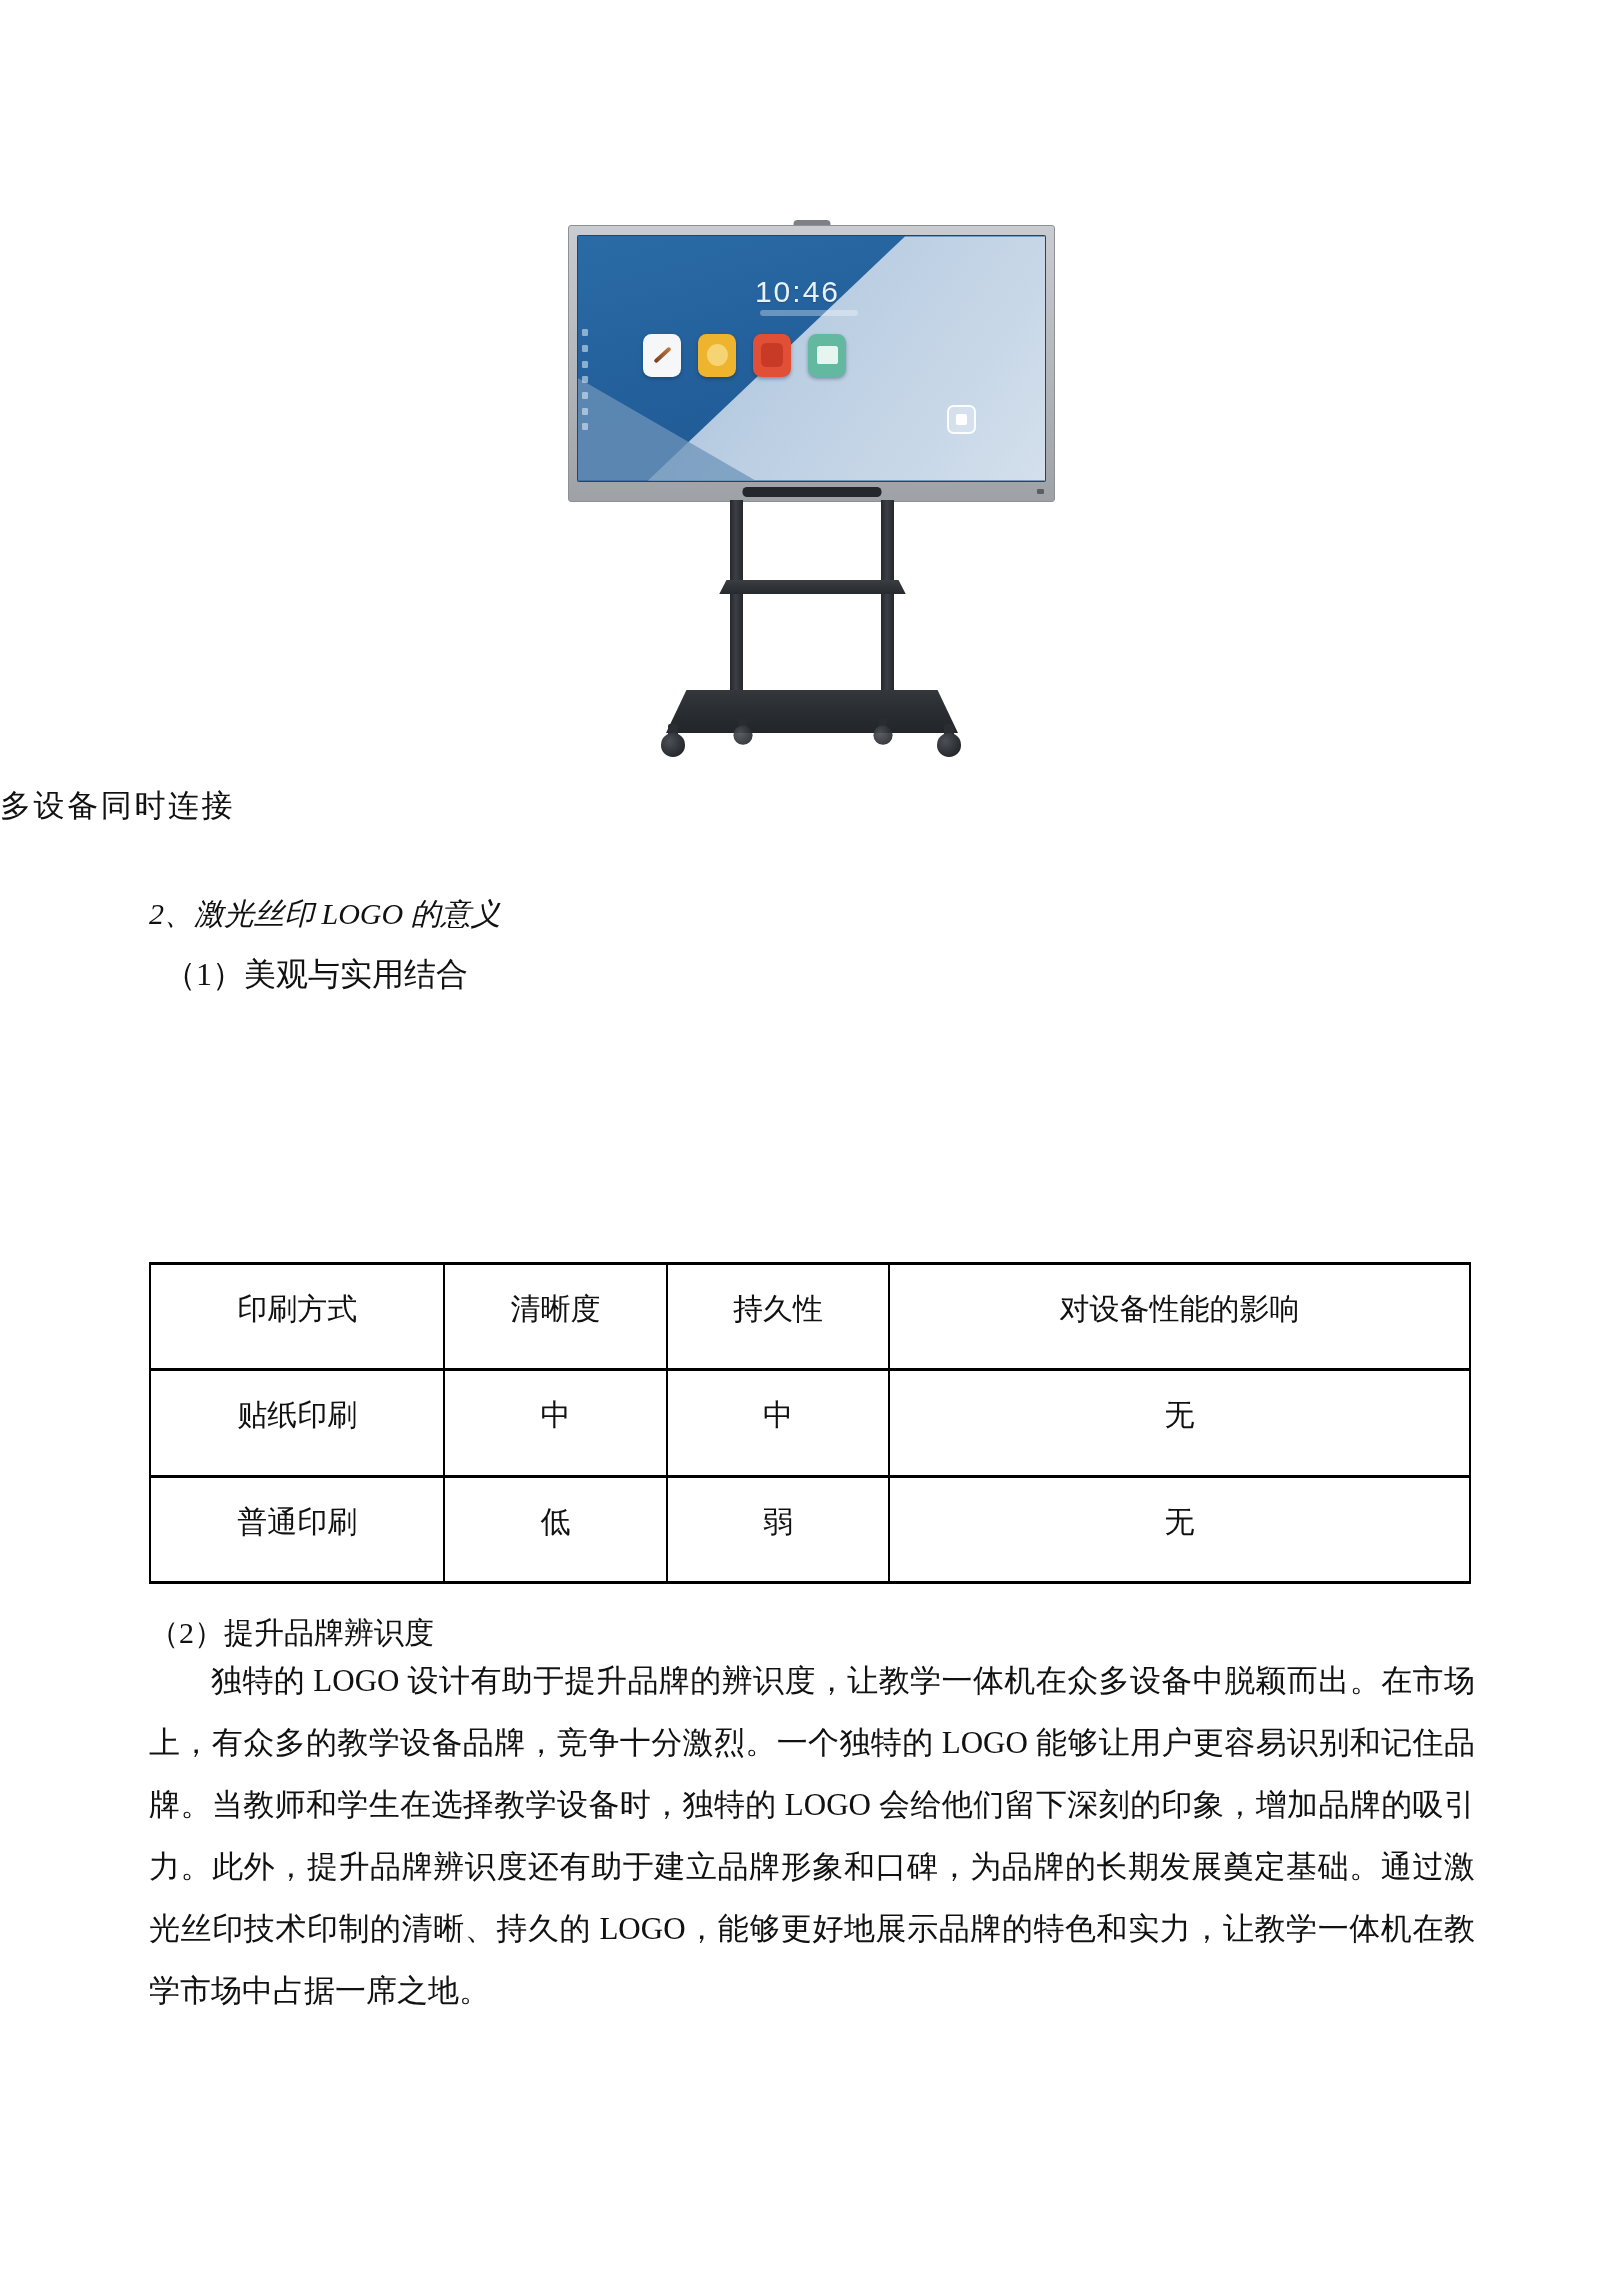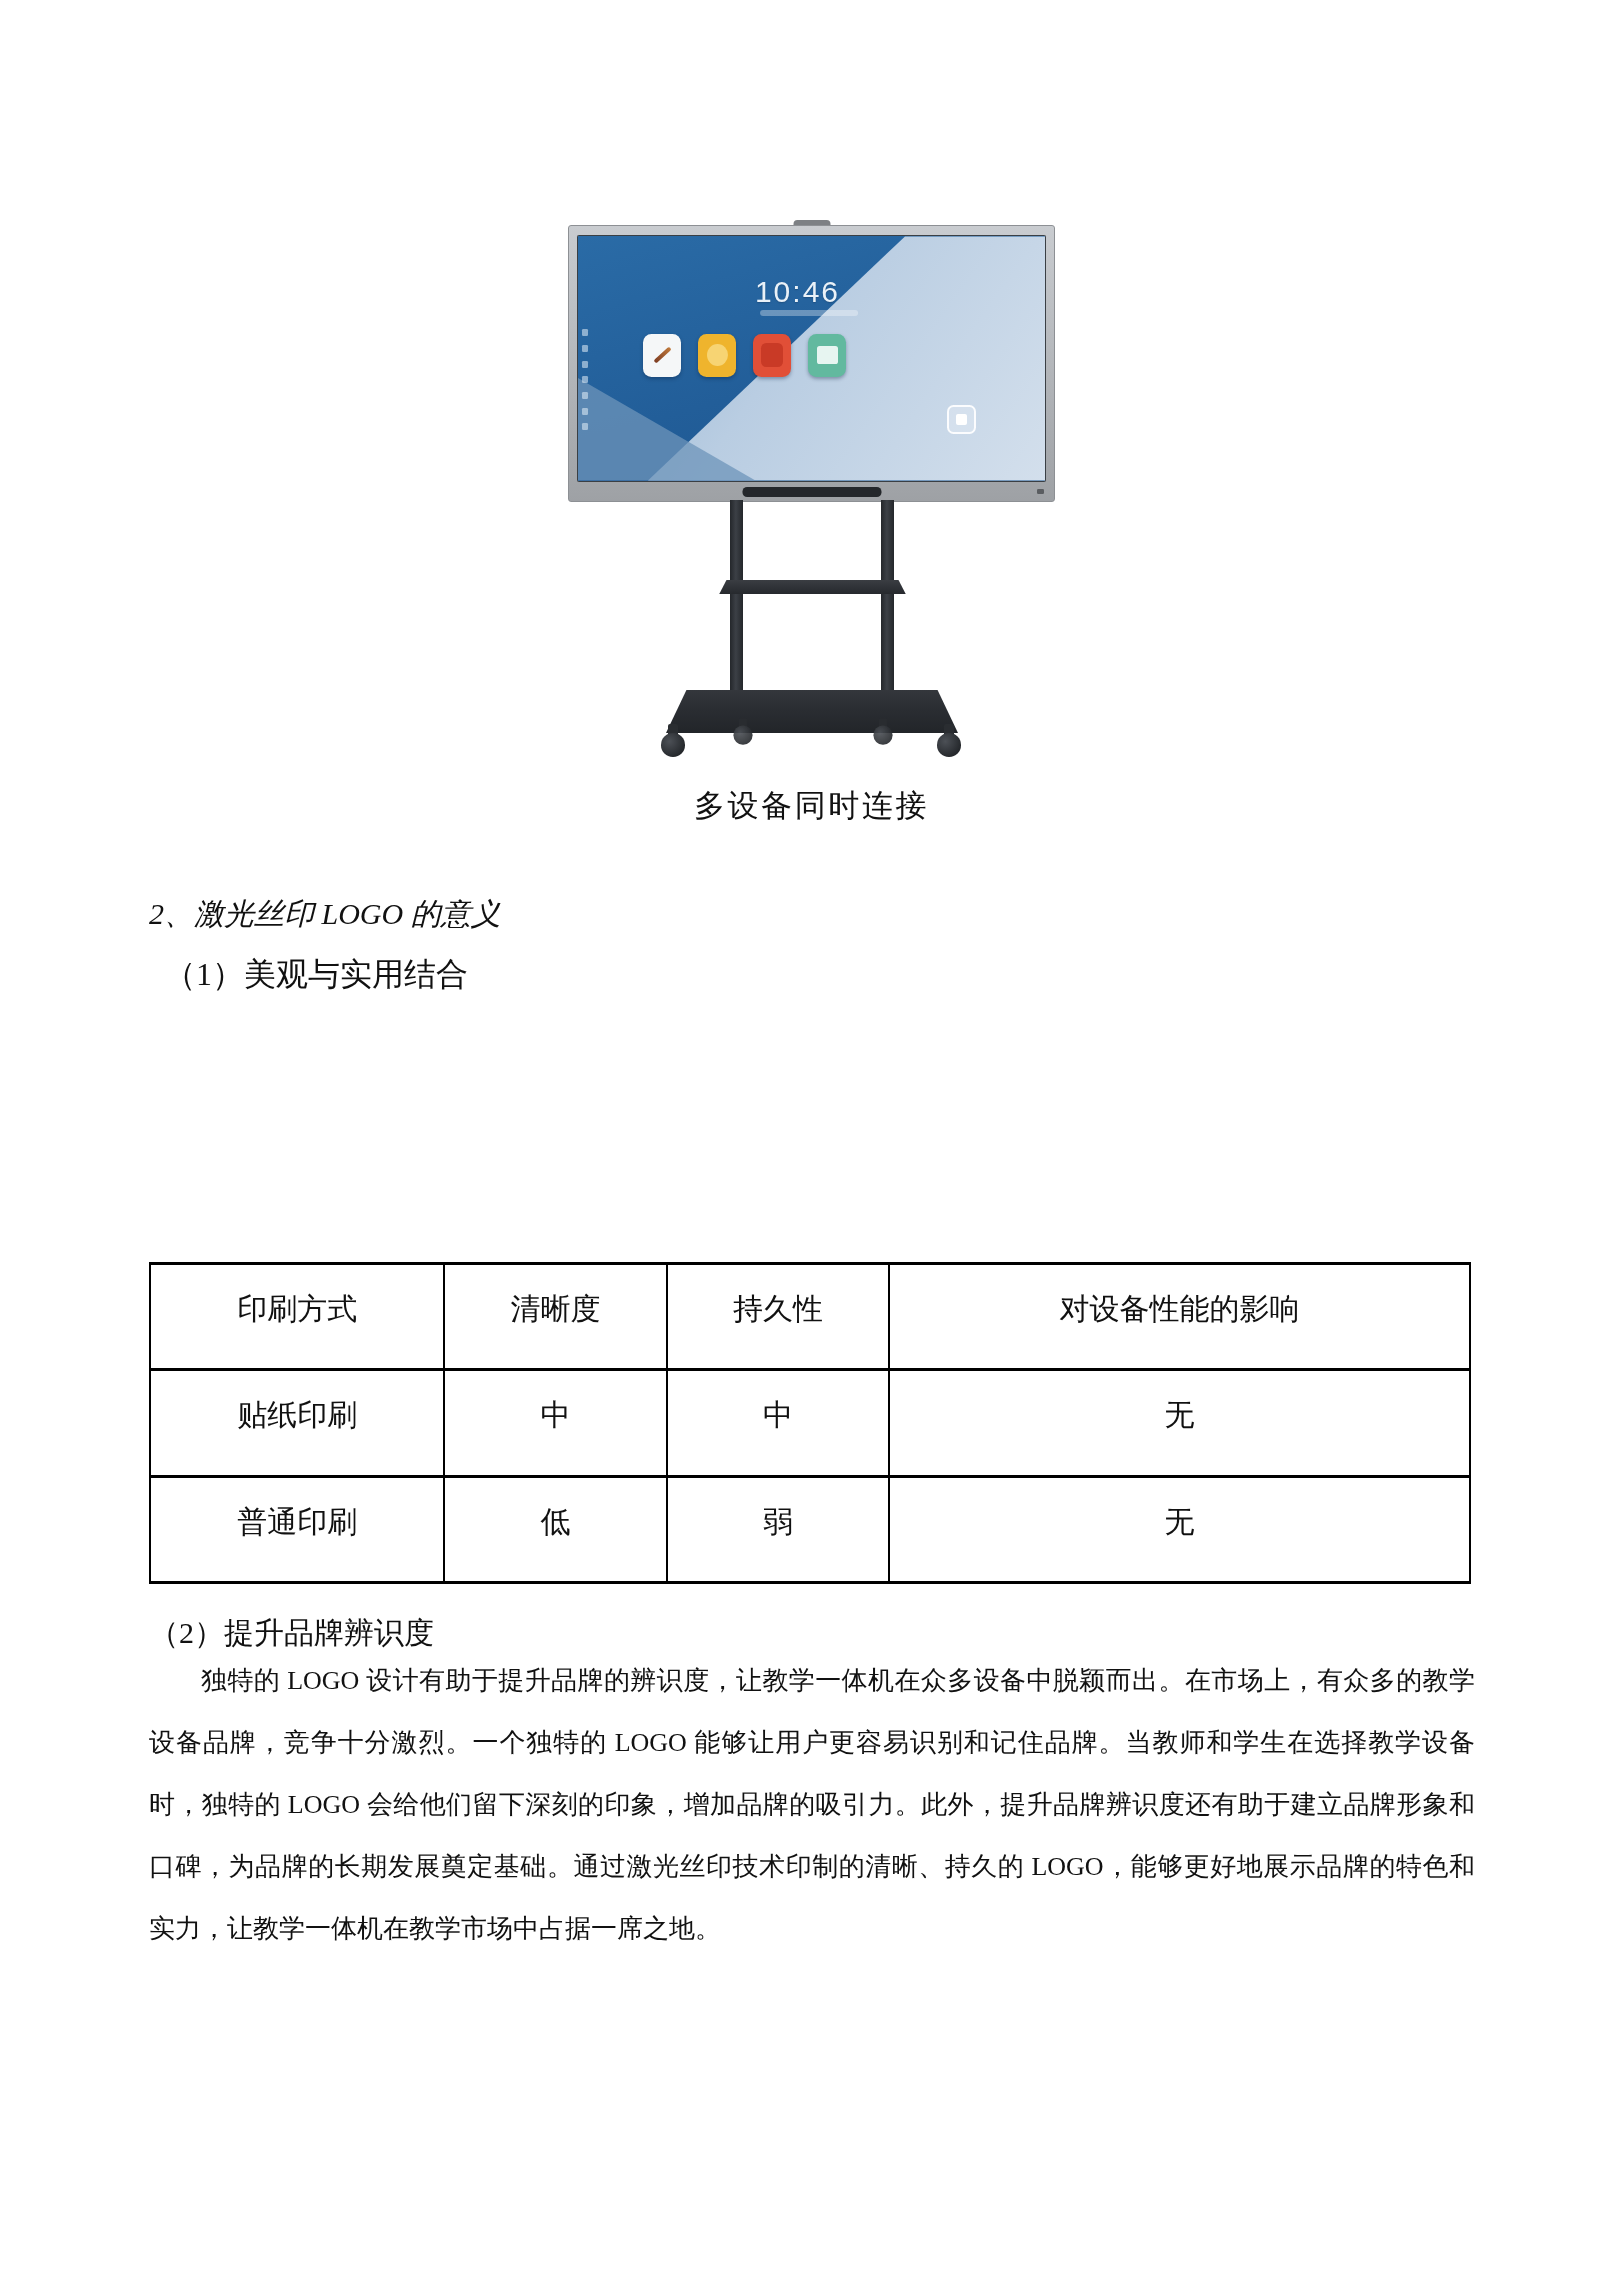--- a/index.html
+++ b/index.html
@@ -113,31 +113,31 @@
   .caster .bracket { position:absolute; left:7.9px; top:0; width:10.5px; height:14.4px; background:#2a2d31; border-radius:2px; }
   .caster .wheel { position:absolute; left:1.3px; top:9.2px; width:23.6px; height:23.6px; border-radius:50%;
     background:radial-gradient(circle at 35% 35%, #4c5056, #25282c 72%); }
   .caster.fl { left:92px; top:504px; }
   .caster.fr { left:368px; top:504px; }
   .caster.rl { left:162px; top:495px; transform:scale(.8); opacity:.9; }
   .caster.rr { left:302px; top:495px; transform:scale(.8); opacity:.9; }
 
   .figure-caption {
     position:absolute; left:0; width:1623px; top:785px;
-    text-align:center; font-size:31px; letter-spacing:2.6px; color:#111;
+    font-size:31px; letter-spacing:2.6px; color:#111;
   }
 
   
   .h-num   { position:absolute; left:149px; top:895px; font-size:30px; line-height:38px;font-style:italic; }
   .h-sub1  { position:absolute; left:164px; top:955px; font-size:32px; line-height:38px; }
   .para-1  { position:absolute; left:149px; top:1008px; width:1326px;
              font-size:30px; line-height:62px; text-align:justify; text-indent:2em; }
   .h-sub2  { position:absolute; left:149px; top:1614px; font-size:30px; line-height:38px; }
   .para-2  { position:absolute; left:149px; top:1650px; width:1326px;
-             font-size:26px; line-height:62px; text-align:justify; text-indent:2em; }
+             font-size:31px; line-height:62px; text-align:justify; text-indent:2em; }
 
   
   .cmp-table {
     position:absolute; left:149px; top:1262px; width:1322px; height:322px;
     border-collapse:collapse; table-layout:fixed;
     font-size:30px; color:#111;
   }
   .cmp-table th, .cmp-table td {
     border-left:2.6px solid #000; border-right:2.6px solid #000;
     border-top:3.3px solid #000; border-bottom:3.3px solid #000;

